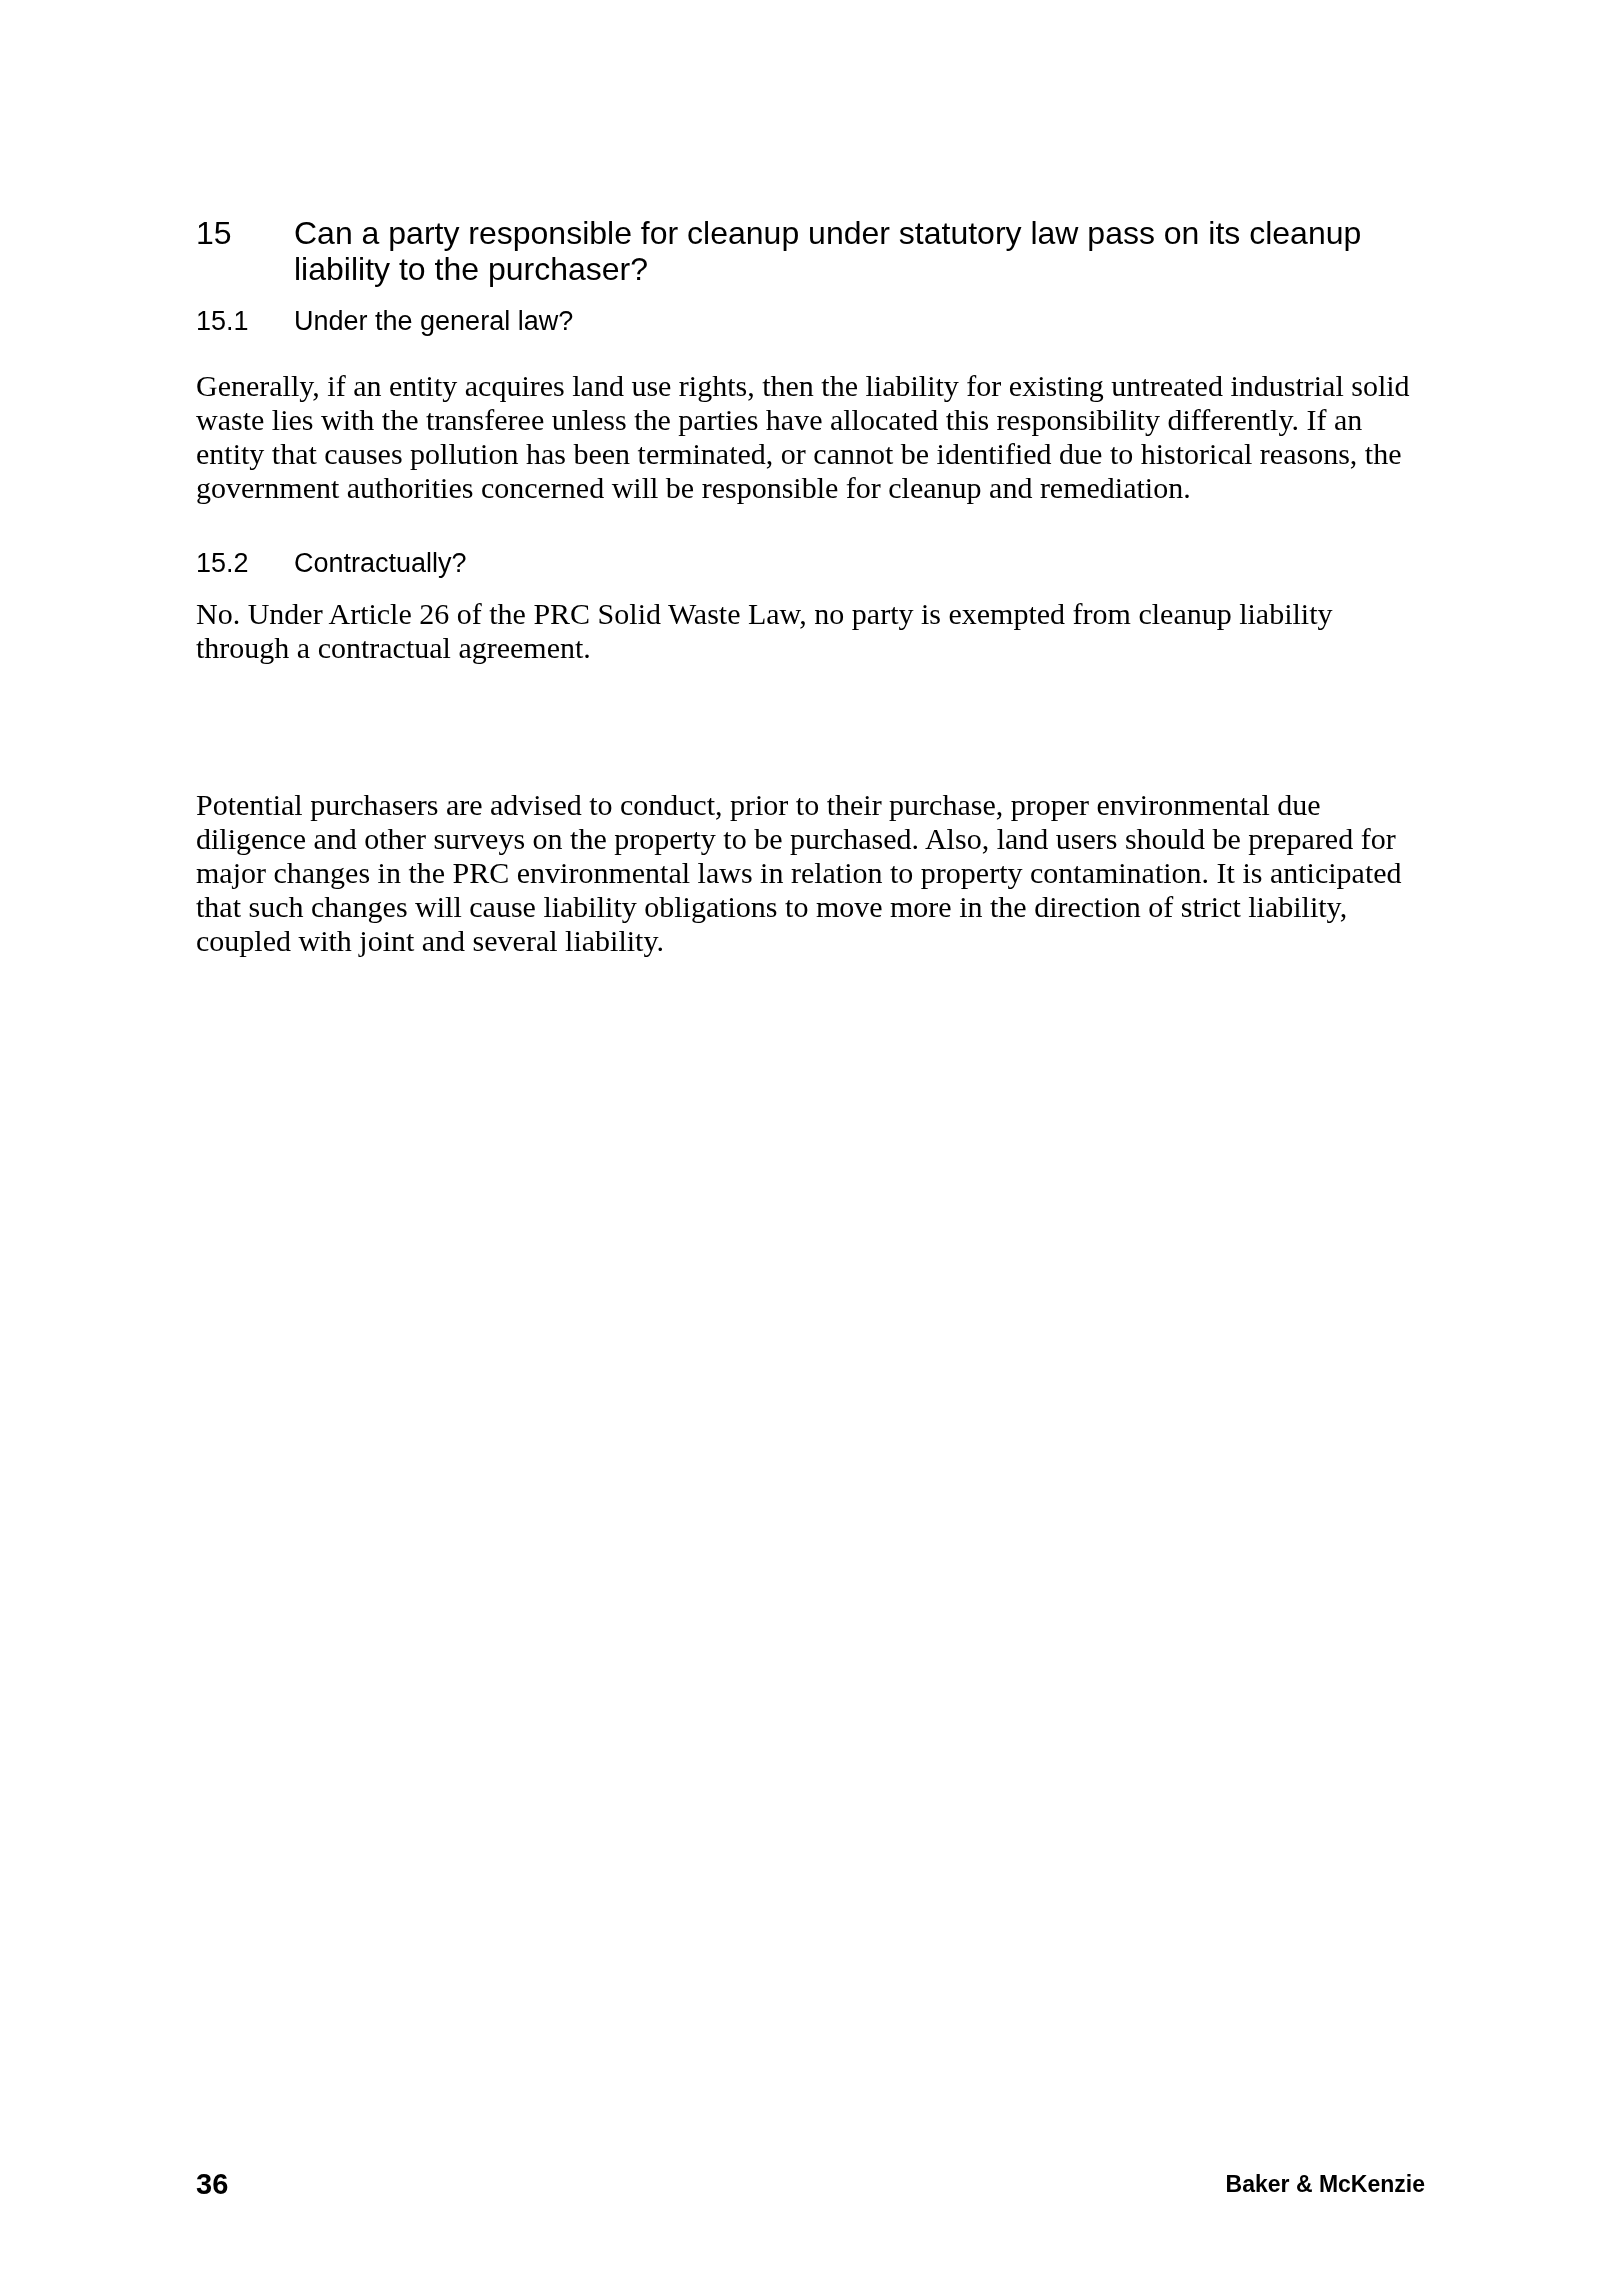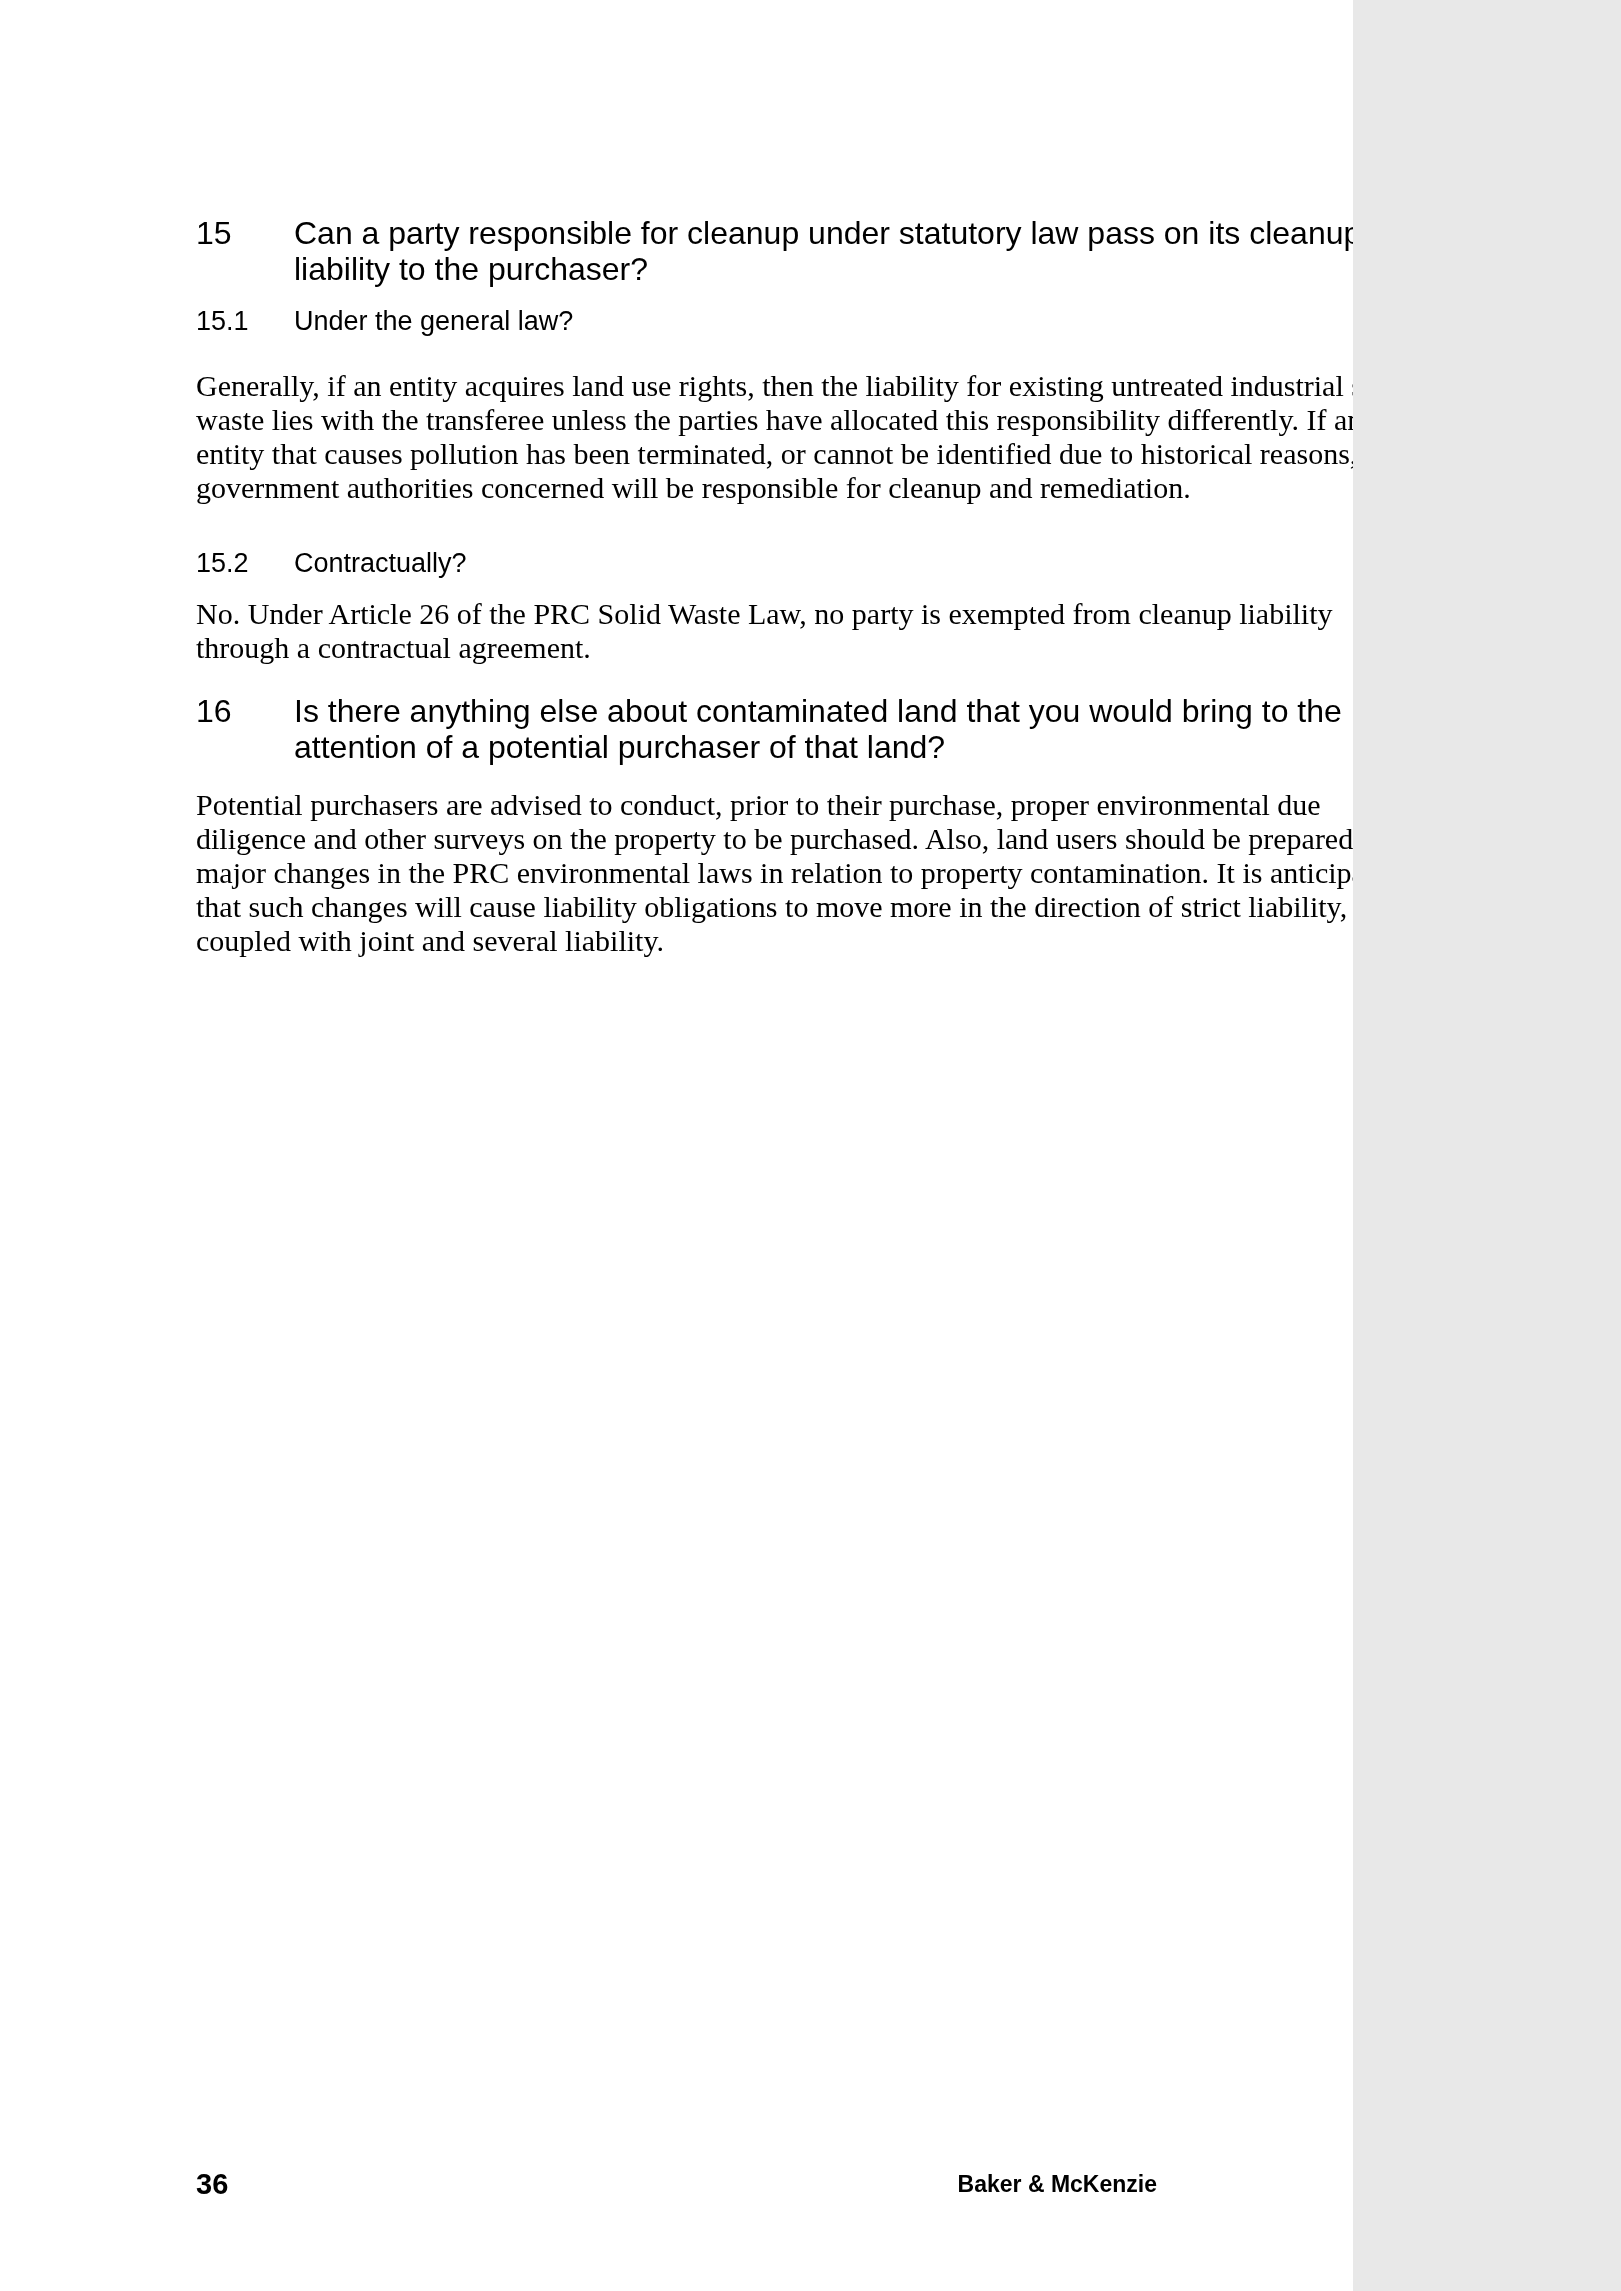--- a/index.html
+++ b/index.html
@@ -2,21 +2,21 @@
 <html><head>
 <meta charset="utf-8">
 <style>
   html, body {
     margin: 0;
     padding: 0;
     background: #e8e8e8;
   }
   .page {
     position: relative;
-    width: 1353px;
+    width: 1621px;
     height: 2292px;
     background: #ffffff;
     overflow: hidden;
     color: #000000;
   }
   .sans  { font-family: "Liberation Sans", sans-serif; font-weight: bold; }
   .serif { font-family: "Liberation Serif", serif; }
 
   .section-head {
     position: absolute;
@@ -101,25 +101,20 @@
 government authorities concerned will be responsible for cleanup and remediation.</div>
 
   <div class="subsection-head sans" style="top: 534px; margin-top: 13px;">
     <span class="num">15.2</span>
     <span class="title">Contractually?</span>
   </div>
 
   <div class="para serif" style="top: 597px;">No. Under Article 26 of the PRC Solid Waste Law, no party is exempted from cleanup liability
 through a contractual agreement.</div>
 
-  <div class="section-head sans" style="top: 693px;">
-    <span class="num">16</span>
-    <span class="title">Is there anything else about contaminated land that you would bring to the
-attention of a potential purchaser of that land?</span>
-  </div>
 
   <div class="para serif" style="top: 788px;">Potential purchasers are advised to conduct, prior to their purchase, proper environmental due
 diligence and other surveys on the property to be purchased. Also, land users should be prepared for
 major changes in the PRC environmental laws in relation to property contamination. It is anticipated
 that such changes will cause liability obligations to move more in the direction of strict liability,
 coupled with joint and several liability.</div>
 
   <div class="footer-pagenum sans">36</div>
 
   <div class="footer-firm sans">Baker &amp; McKenzie</div>

